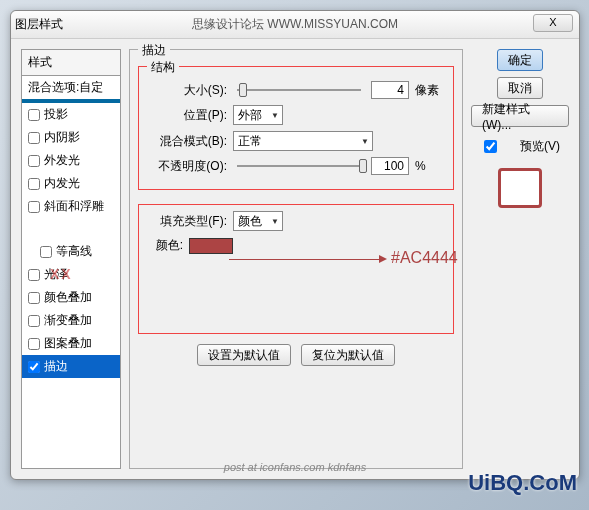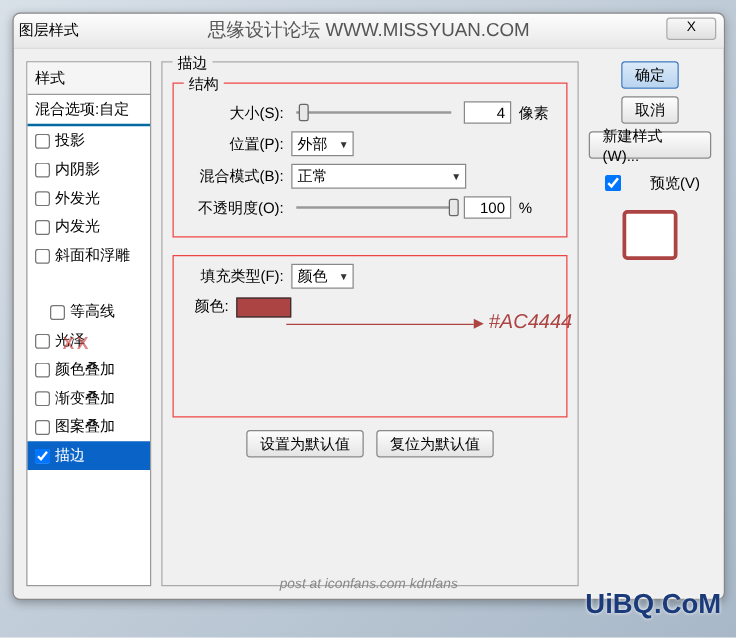--- a/index.html
+++ b/index.html
@@ -1,28 +1,28 @@
 <!DOCTYPE html>
 <html><head>
 <meta charset="utf-8">
 <style>
 * { box-sizing: border-box; font-family: "Microsoft YaHei", SimSun, sans-serif; font-size: 12px; }
 body { margin: 0; padding: 0; width: 589px; height: 510px; background: linear-gradient(135deg, #d8e0e8 0%, #c5d0db 40%, #a8b8c8 100%); position: relative; overflow: hidden; }
 .dialog { position: absolute; left: 10px; top: 10px; width: 570px; height: 470px; background: #f0f0f0; border: 1px solid #888; border-radius: 6px; box-shadow: 0 2px 8px rgba(0,0,0,0.3); }
 .titlebar { height: 28px; background: linear-gradient(#fdfdfd, #e8e8e8); border-bottom: 1px solid #ccc; border-radius: 6px 6px 0 0; display: flex; align-items: center; padding: 0 4px; position: relative; }
-.titlebar-center { position: absolute; left: 50%; transform: translateX(-50%); color: #555; font-size: 15px; }
+.titlebar-center { position: absolute; left: 50%; transform: translateX(-50%); color: #555; font-size: 12px; }
 .close-btn { position: absolute; right: 6px; top: 3px; width: 40px; height: 18px; border: 1px solid #aaa; border-radius: 3px; background: linear-gradient(#f8f8f8,#e0e0e0); text-align: center; line-height: 14px; font-size: 11px; cursor: pointer; }
 .content { display: flex; padding: 10px; gap: 8px; height: calc(100% - 28px); }
 .left-panel { width: 100px; border: 1px solid #999; background: #fff; }
 .left-header { padding: 4px 6px; border-bottom: 1px solid #999; background: #f5f5f5; }
 .list-item { padding: 3px 6px; display: flex; align-items: center; gap: 4px; cursor: pointer; }
 .list-item.sel { background: #0a64c8; color: #fff; }
 .list-item input[type=checkbox] { margin: 0; width: 12px; height: 12px; }
 .list-item.sub { padding-left: 18px; margin-top: 22px; }
-.blend-opt { padding: 3px 6px; border-bottom: 2px solid #0369a1; cursor: pointer; }
+.blend-opt { padding: 3px 6px; border-bottom: 4px solid #0369a1; cursor: pointer; }
 .center-panel { flex: 1; position: relative; }
 .fieldset { border: 1px solid #aaa; padding: 10px 8px 8px; position: relative; }
 .fieldset-label { position: absolute; top: -8px; left: 8px; background: #f0f0f0; padding: 0 4px; }
 .inner-fieldset { border: 1px solid #ef4444; padding: 8px; margin-top: 6px; position: relative; }
 .row { display: flex; align-items: center; margin: 6px 0; gap: 6px; }
 .row label { width: 80px; text-align: right; }
 .slider-track { flex: 1; height: 2px; background: #999; position: relative; margin: 0 4px; }
 .slider-thumb { position: absolute; width: 8px; height: 14px; background: #e8e8e8; border: 1px solid #666; top: -6px; border-radius: 2px; }
 .num-input { width: 38px; height: 18px; border: 1px solid #888; text-align: right; padding: 0 4px; background: #fff; }
 .unit { width: 30px; }
@@ -146,21 +146,21 @@
             <div class="select">
                 <span>颜色</span>
               </div>
           </div>
           <div class="row">
             <span style="width:36px;text-align:right">颜色:</span>
             <span class="color-swatch swatch-red"></span>
           </div>
           <div class="arrow-line" style="left:90px; top:54px; width:150px;"></div>
           <div class="arrow-head" style="left:240px; top:50px;"></div>
-          <div class="anno-text" style="left:252px; top:44px;font-style:italic;">#AC4444</div>
+          <div class="anno-text" style="left:252px; top:44px;">#AC4444</div>
         </div>
 
         <div class="btn-row">
           <div class="btn">设置为默认值</div>
           <div class="btn">复位为默认值</div>
         </div>
       </div>
     </div>
 
     <div class="right-panel">

